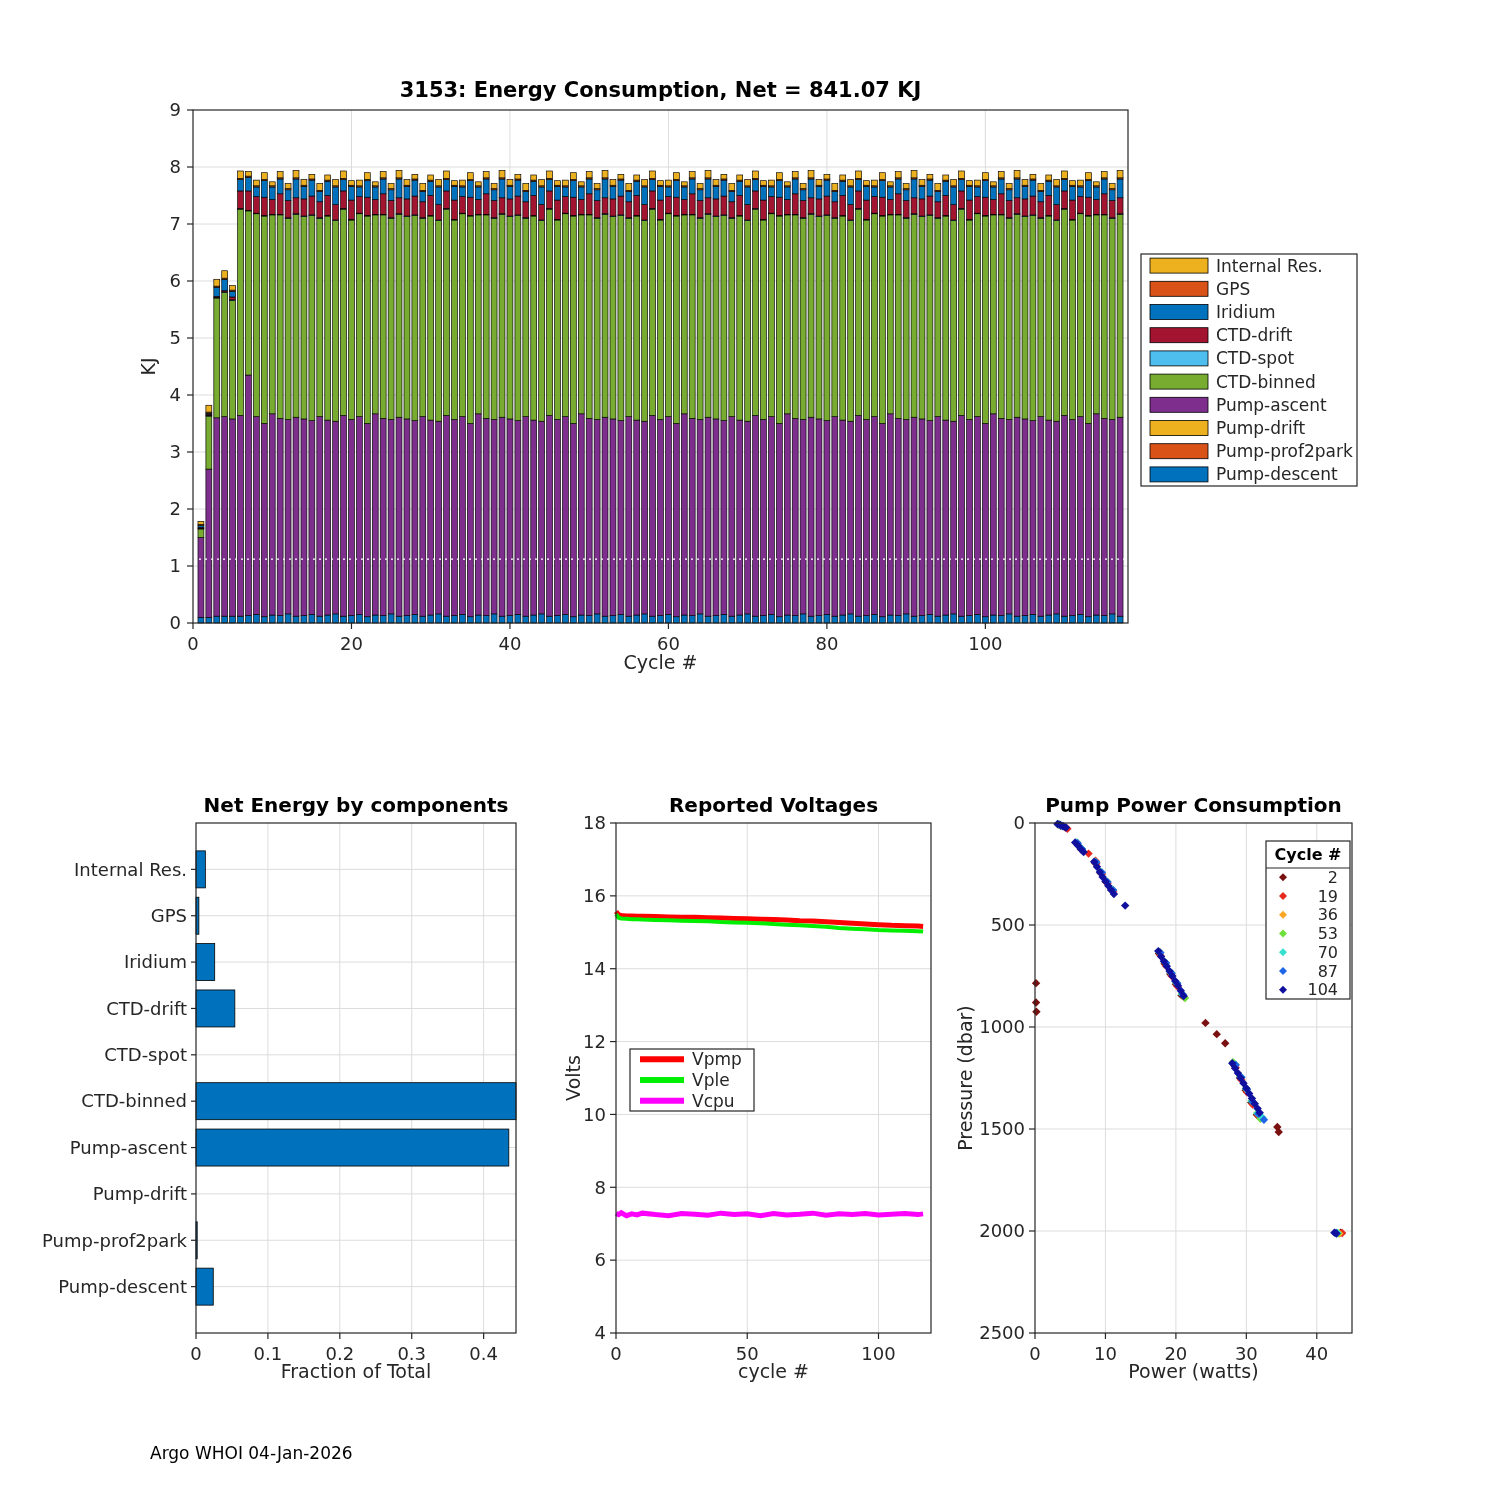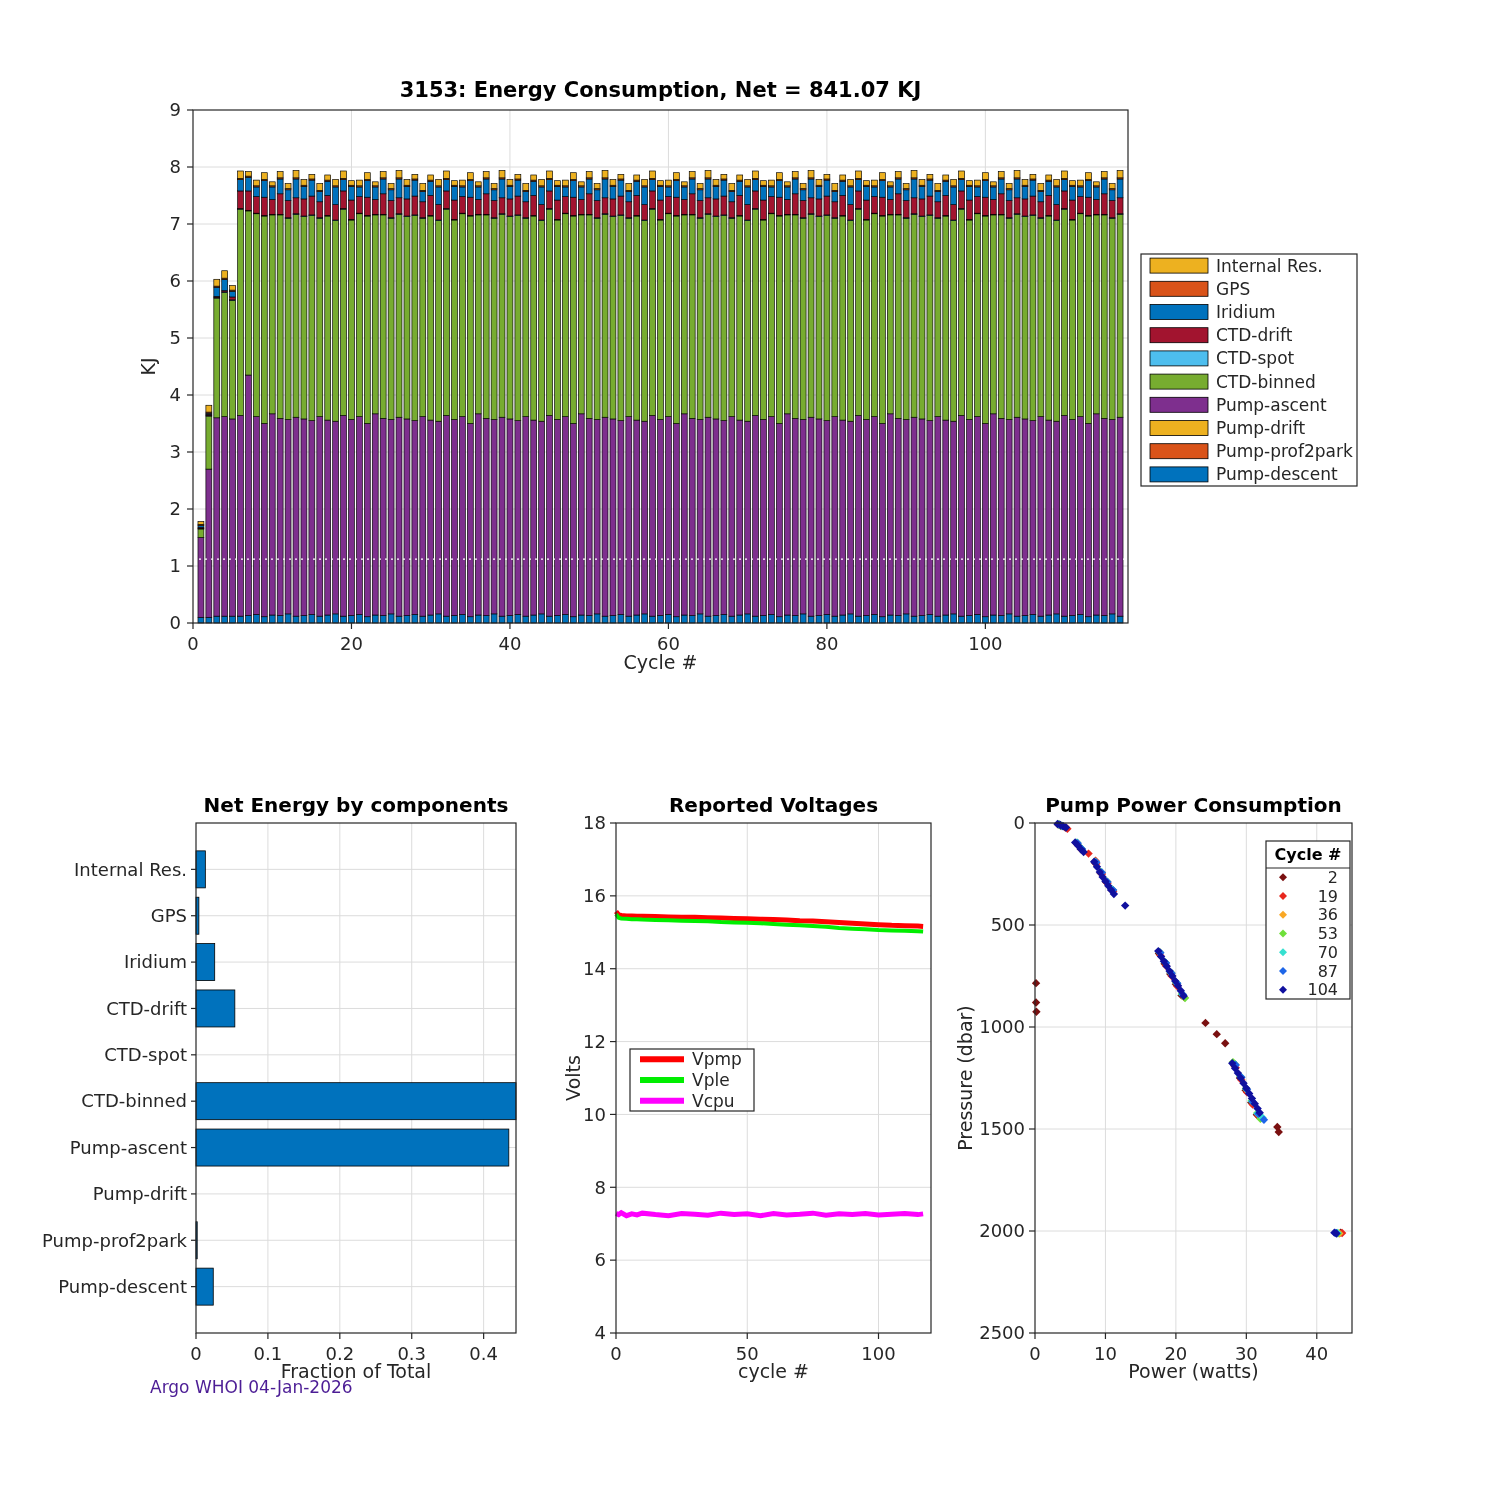--- a/index.html
+++ b/index.html
@@ -1,19 +1,19 @@
 <!DOCTYPE html>
 <html><head>
 <meta charset="utf-8">
 <style>
   html,body{margin:0;padding:0;background:#fff;}
   body{width:1500px;height:1500px;position:relative;font-family:"DejaVu Sans","Liberation Sans",sans-serif;}
   #figure{position:absolute;left:0;top:0;width:1500px;height:1500px;background:#fff;}
   #fig{position:absolute;left:0;top:0;}
-  .footer{position:absolute;left:150px;top:1377px;font-size:17px;color:#4c1d95;}
+  .footer{position:absolute;left:150px;top:1443px;font-size:17px;color:#000000;}
 </style>
 </head>
 <body>
 
 <div id="figure">
   <svg id="fig" width="1500" height="1500">
       <g>
         <line x1="193" x2="1128" y1="566" y2="566" stroke="#dcdcdc" stroke-width="1"></line>
         <line x1="193" x2="1128" y1="509" y2="509" stroke="#dcdcdc" stroke-width="1"></line>
         <line x1="193" x2="1128" y1="452" y2="452" stroke="#dcdcdc" stroke-width="1"></line>

